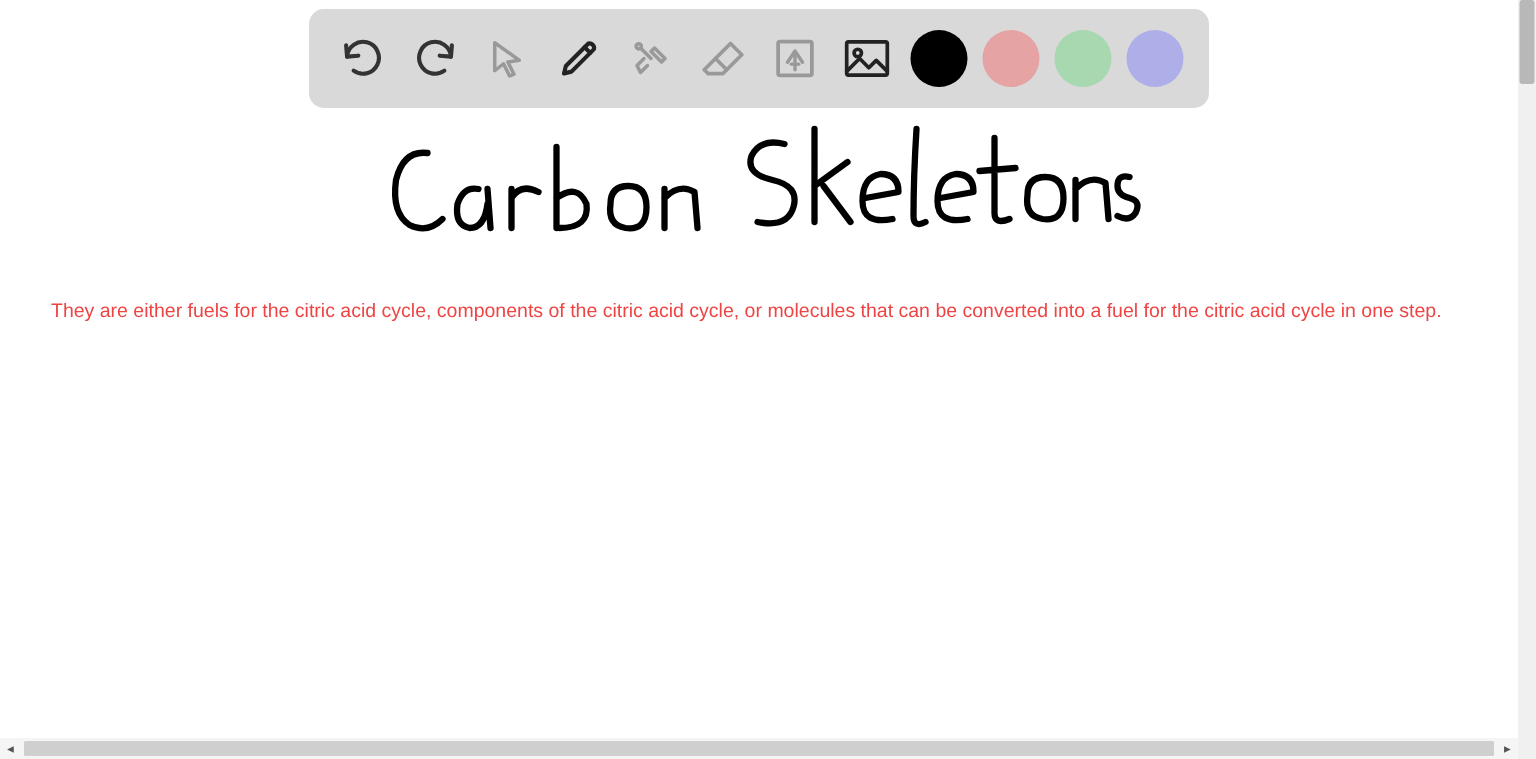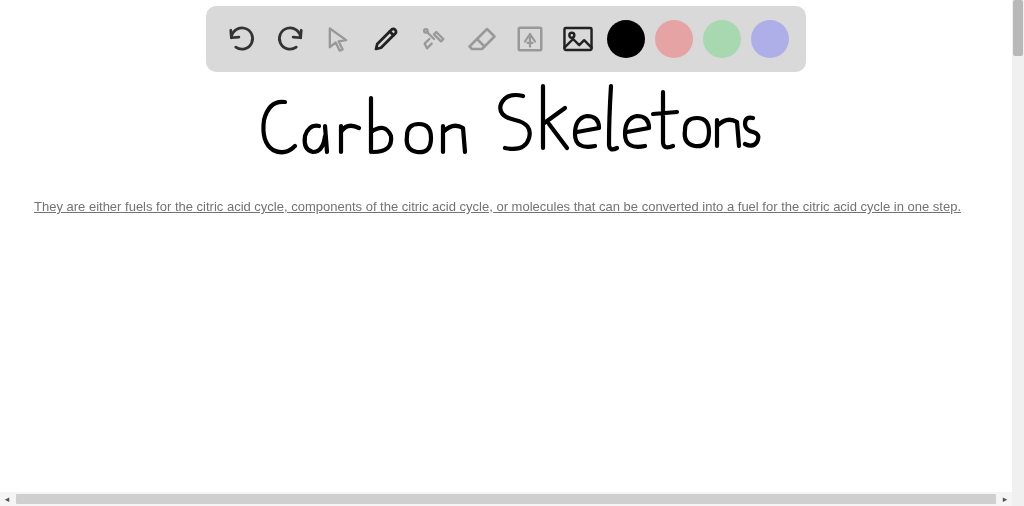--- a/index.html
+++ b/index.html
@@ -52,23 +52,22 @@
       left: 50%;
       transform: translateX(-50%);
     }
 
     .content-text {
       position: absolute;
       top: 198px;
       left: 34px;
       right: 34px;
       font-size: 13px;
-      color: #737373;
+      color: #ef4444;
       line-height: 1.4;
-      text-decoration: underline;
     }
 
     .vscroll {
       position: absolute;
       top: 0; right: 0; bottom: 14px;
       width: 12px;
       background: #f0f0f0;
     }
     .vscroll-thumb {
       position: absolute;

